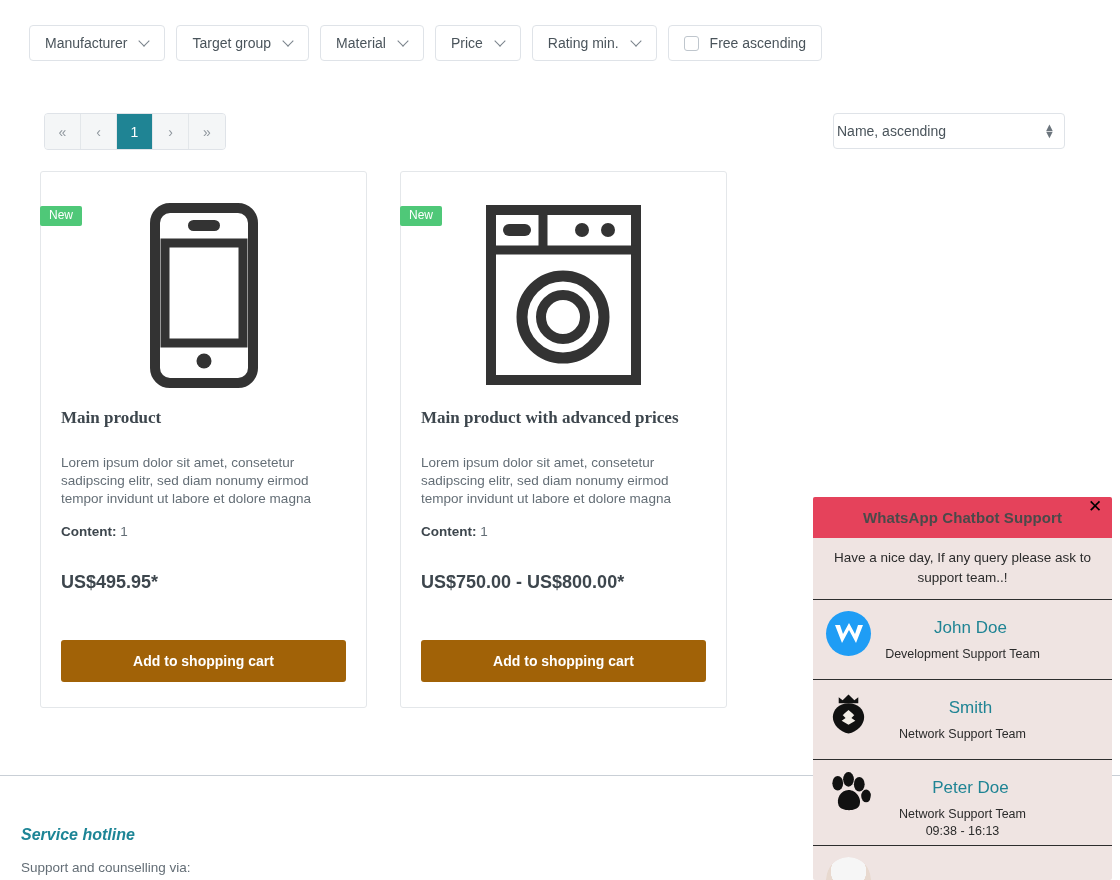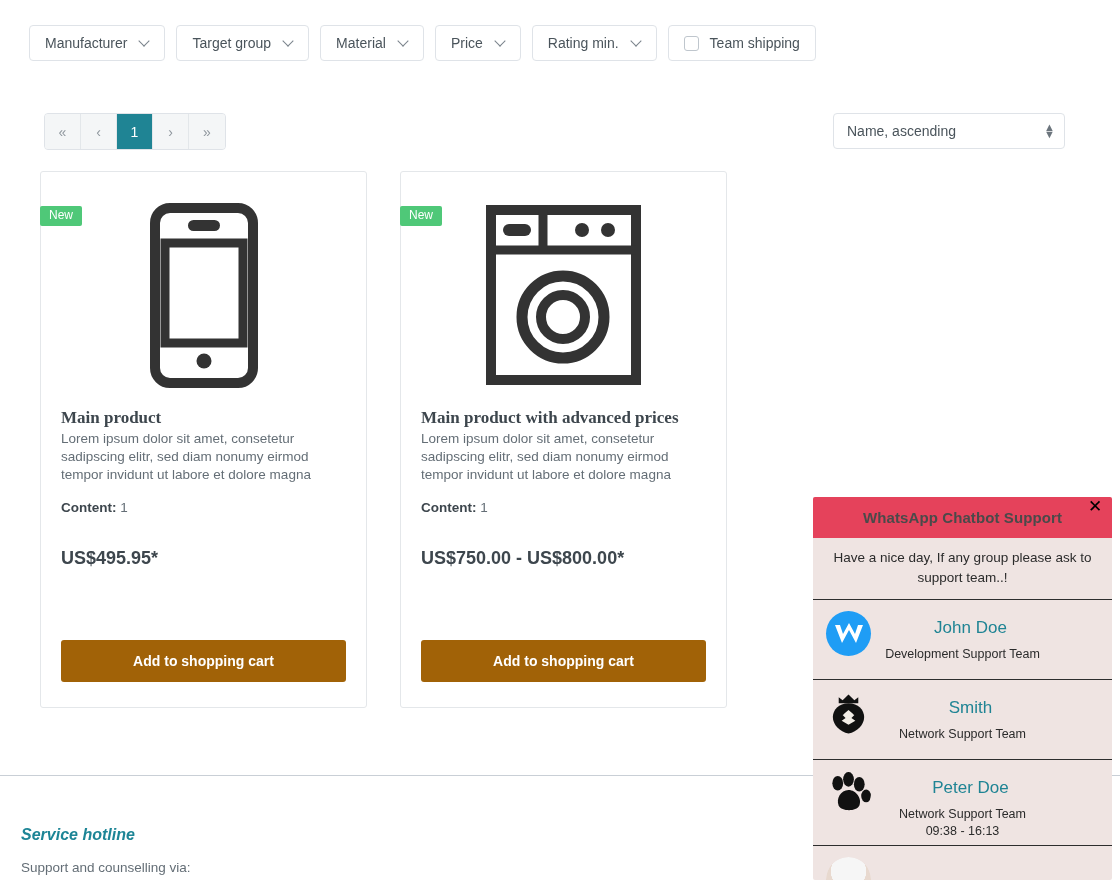--- a/index.html
+++ b/index.html
@@ -60,21 +60,21 @@
     user-select: none;
   }
   .pg:last-child { border-right: none; }
   .pg.active { background: #1f8494; color: #ffffff; }
 
   .sort-wrap { position: absolute; left: 833px; top: 113px; width: 232px; }
   .sort-sel {
     width: 232px; height: 36px;
     border: 1px solid #dfe3e8; border-radius: 4px; background: #fff;
     font-size: 14px; color: #4a545b;
-    padding: 0 30px 0 13px;
+    padding: 0 30px 0 3px;
     appearance: none; -webkit-appearance: none; cursor: pointer;
     font-family: "Liberation Sans", sans-serif;
   }
   .sort-arrows {
     position: absolute; right: 12px; top: 11px; width: 9px; height: 14px;
     pointer-events: none; color: #6c757d; font-size: 11px; line-height: 7px;
   }
   .sort-arrows span { display: block; }
 
   
@@ -94,21 +94,21 @@
     height: 230px; display: flex; align-items: center; justify-content: center;
     padding-top: 16px;
   }
   .card-body { padding: 0 20px; }
   .p-title {
     font-size: 17px; font-weight: bold; color: #3d464d;
     line-height: 1.23; margin-top: 6px; font-family: Liberation Serif, serif;
   }
   .p-desc {
     font-size: 13.5px; color: #646e76; line-height: 1.35;
-    margin-top: 1px; max-width: 276px;
+    margin-top: 25px; max-width: 276px;
   }
   .p-content { font-size: 13.5px; margin-top: 15px; color: #646e76; }
   .p-content b { color: #3d464d; }
   .p-price {
     font-size: 18px; font-weight: bold; color: #3d464d; margin-top: 33px;
   }
   .btn-cart {
     position: absolute; left: 20px; right: 20px; bottom: 25px;
     height: 42px; background: #a16207; color: #fff;
     border: none; border-radius: 3px;
@@ -208,21 +208,21 @@
     <div class="filter-btn">
       <span>Price</span>
       <span class="chev"></span>
     </div>
     <div class="filter-btn">
       <span>Rating min.</span>
       <span class="chev"></span>
     </div>
     <div class="filter-check">
       <span class="cb"></span>
-      <span>Team shipping</span>
+      <span>Free ascending</span>
     </div>
   </div>
 
   <div class="pager">
     <div class="pg">«</div>
     <div class="pg">‹</div>
     <div class="pg active">1</div>
     <div class="pg">›</div>
     <div class="pg">»</div>
   </div>
@@ -291,21 +291,21 @@
 
   <div class="divider"></div>
   <div class="f-title">Service hotline</div>
   <div class="f-sub">Support and counselling via:</div>
 
   <div class="chat">
     <div class="chat-head">
       <span class="chat-title">WhatsApp Chatbot Support</span>
       <span class="chat-close">✕</span>
     </div>
-    <div class="chat-greeting">Have a nice day, If any group please ask to support team..!</div>
+    <div class="chat-greeting">Have a nice day, If any query please ask to support team..!</div>
 
     <div class="c-row">
       <span class="c-avatar" style="background:#1f9df5">
         <svg width="30" height="26" viewBox="0 0 30 26">
           <path d="M1 4 L8 22 L15 9 L22 22 L29 4 L24 4 L21 13 L15 2 L9 13 L6 4 Z" fill="#fff"></path>
         </svg>
       </span>
       <div class="c-name">John Doe</div>
       <div class="c-team">Development Support Team</div>
     </div>

